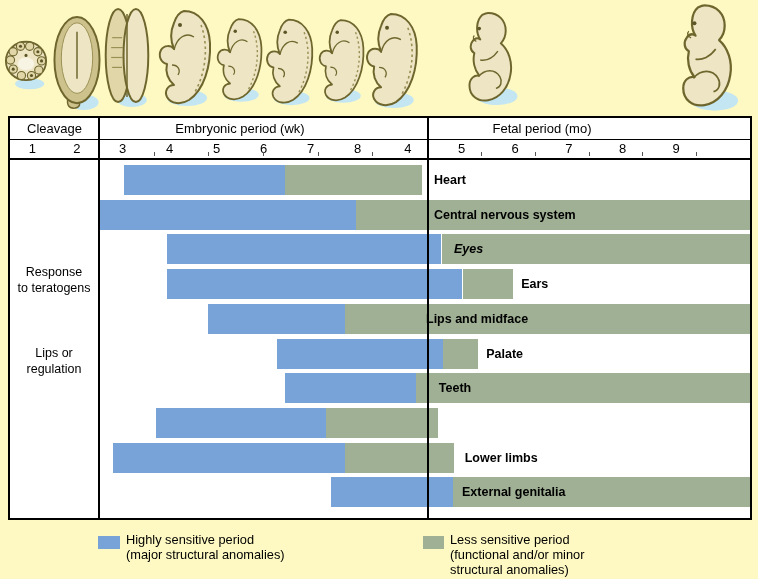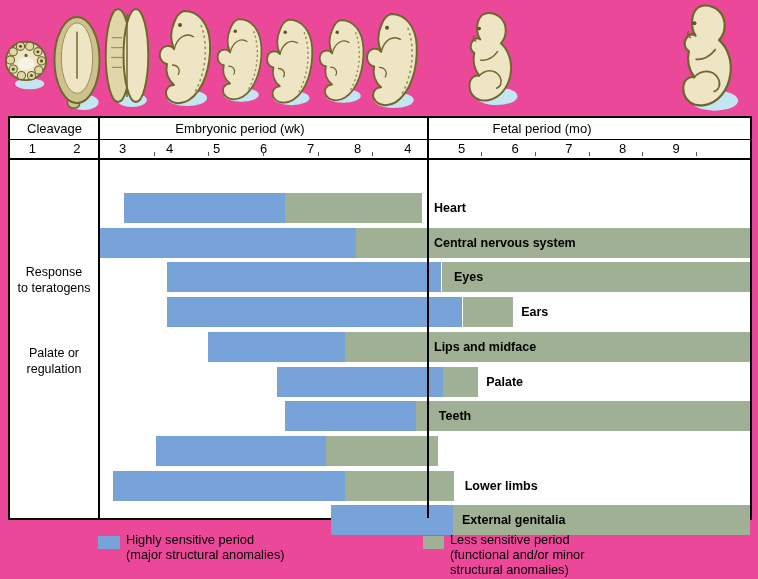--- a/index.html
+++ b/index.html
@@ -1,21 +1,21 @@
 <!DOCTYPE html>
 <html><head>
 <meta charset="utf-8">
 <style>
   * { margin:0; padding:0; box-sizing:border-box; }
   html,body { background:#ffffff; }
   body {
     width:758px; height:579px; position:relative; overflow:hidden;
     font-family:"Liberation Sans", sans-serif; color:#000;
   }
-  .fig { position:absolute; inset:0; background:#ec4899; }
+  .fig { position:absolute; inset:0; background:#fef9c3; }
 
   
   .strip { position:absolute; left:0; top:0; width:758px; height:114px; }
 
   
   .ttable {
     position:absolute; left:8px; top:116px; width:744px; height:404px;
     border:2px solid #000; background:#fff;
   }
   .hdr-row { display:flex; height:22px; border-bottom:1px solid #000; }
@@ -27,21 +27,21 @@
   .nums { display:flex; }
   .nums span {
     flex:1; text-align:center; font-size:13px; line-height:18px;
   }
   .vsep { position:absolute; top:0; height:400px; background:#000; z-index:6; }
   .vsep.sep-cleav { left:88px; width:1.5px; }
   .vsep.sep-fetal { left:417px; width:2px; }
   .tick { position:absolute; top:34px; height:4px; width:1px; background:#555; z-index:3; }
 
   .chart { position:absolute; left:0; top:43px; width:740px; height:357px; }
-  .crow { position:absolute; left:89px; width:651px; height:30px;margin-top:28px; }
+  .crow { position:absolute; left:89px; width:651px; height:30px; }
   .bar { position:absolute; top:0; height:30px; }
   .bar.blue  { z-index:2; }
   .bar.green { z-index:1; }
   .organ-label {
     position:absolute; top:0; height:30px; line-height:30px; z-index:4;
     font-size:12.5px; font-weight:bold; white-space:nowrap;
   }
   .side-label {
     position:absolute; left:0; width:88px; text-align:center;
     font-size:12.5px; line-height:16px; z-index:5;
@@ -203,48 +203,48 @@
         <div class="tick" style="left: 362.3px;"></div>
         <div class="tick" style="left: 686.2px;"></div>
       </div>
 
     <div class="chart" id="chart">
       <div class="side-label resp">
         <div>Response</div>
         <div>to teratogens</div>
       </div>
       <div class="side-label death">
-        <div>Palate or</div>
+        <div>Lips or</div>
         <div>regulation</div>
       </div>
       <div id="rows">
           <div class="crow" style="top: 4px;">
             <div class="bar green" style="left: 185.9px; width: 136.7px; background: rgb(159, 176, 148);"></div>
             <div class="bar blue" style="left: 24.6px; width: 161.3px; background: rgb(120, 163, 216);"></div>
             <span class="organ-label" style="left: 335px;">Heart</span>
           </div>
           <div class="crow" style="top: 38.7px;">
             <div class="bar green" style="left: 256.9px; width: 394.1px; background: rgb(159, 176, 148);"></div>
             <div class="bar blue" style="left: 0px; width: 256.9px; background: rgb(120, 163, 216);"></div>
             <span class="organ-label" style="left: 335px;">Central nervous system</span>
           </div>
           <div class="crow" style="top: 73.4px;">
             <div class="bar green" style="left: 342.5px; width: 308.5px; background: rgb(159, 176, 148);"></div>
             <div class="bar blue" style="left: 68.3px; width: 274.2px; background: rgb(120, 163, 216);"></div>
-            <span class="organ-label" style="left: 354.9px;">Eyes</span>
+            <span class="organ-label" style="left: 354.9px; font-style: italic;">Eyes</span>
           </div>
           <div class="crow" style="top: 108.1px;">
             <div class="bar green" style="left: 363.5px; width: 50.6px; background: rgb(159, 176, 148);"></div>
             <div class="bar blue" style="left: 68.3px; width: 295.2px; background: rgb(120, 163, 216);"></div>
             <span class="organ-label" style="left: 422.2px;">Ears</span>
           </div>
           <div class="crow" style="top: 142.8px;">
             <div class="bar green" style="left: 246px; width: 405px; background: rgb(159, 176, 148);"></div>
             <div class="bar blue" style="left: 109.3px; width: 136.7px; background: rgb(120, 163, 216);"></div>
-            <span class="organ-label" style="left: 335px;">Lips and midface</span>
+            <span class="organ-label" style="left: 327px;">Lips and midface</span>
           </div>
           <div class="crow" style="top: 177.5px;">
             <div class="bar green" style="left: 344.1px; width: 35px; background: rgb(159, 176, 148);"></div>
             <div class="bar blue" style="left: 177.7px; width: 166.5px; background: rgb(120, 163, 216);"></div>
             <span class="organ-label" style="left: 387.2px; text-align: right;">Palate</span>
           </div>
           <div class="crow" style="top: 212.2px;">
             <div class="bar green" style="left: 317.1px; width: 333.9px; background: rgb(159, 176, 148);"></div>
             <div class="bar blue" style="left: 185.9px; width: 131.2px; background: rgb(120, 163, 216);"></div>
             <span class="organ-label" style="left: 339.8px;">Teeth</span>

